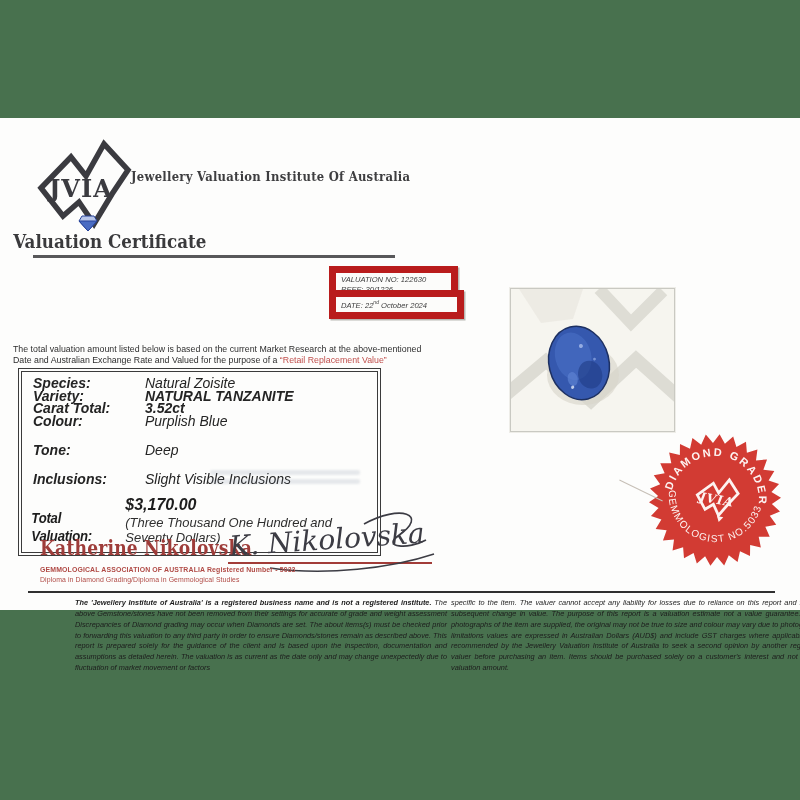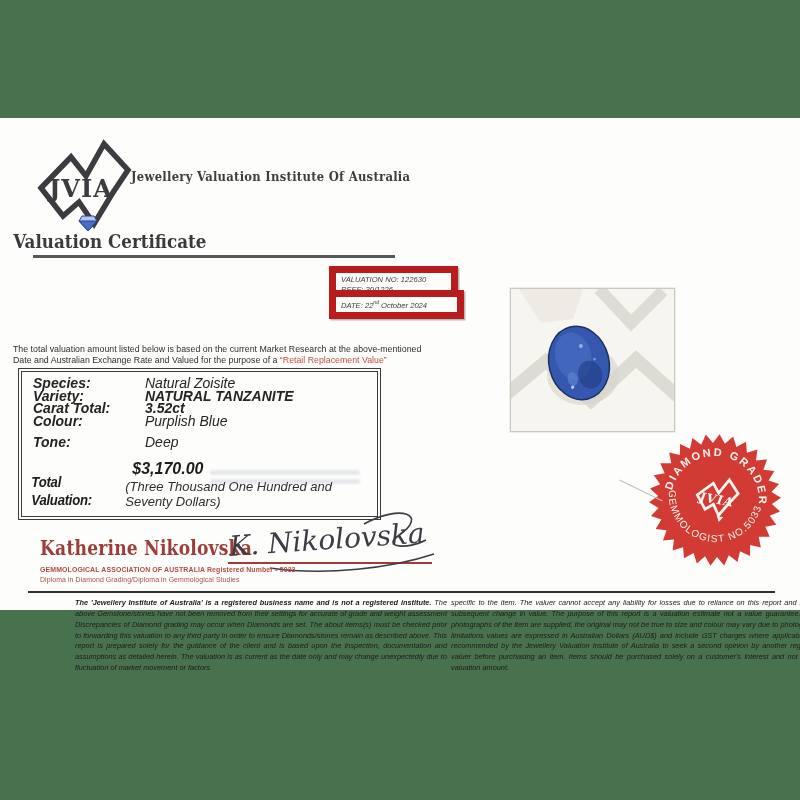--- a/index.html
+++ b/index.html
@@ -26,27 +26,27 @@
   #salutation{left:0;top:203px;width:436px;text-align:center;font-weight:bold;font-style:italic;
               font-size:13.5px;color:#242424;letter-spacing:.1px;}
   #intro{left:13px;top:226px;width:424px;font-size:8.8px;color:#2e2e2e;line-height:1.3;}
   .red-text{color:#c0504d;}
 
   
   #item-table{left:18px;top:250px;width:355px;border:4px double #3b3b3b;background:#fdfdfc;
               padding:5px 0 7px 0;}
   .t-row{display:flex;line-height:12.7px;font-size:14px;font-style:italic;color:#242424;}
   .t-row .lbl{width:112px;padding-left:11px;font-weight:bold;}
-  .t-row.gap{margin-top:8px;}
+  .t-row.gap{margin-top:16px;}
   .t-row.bold-value .val{font-weight:bold;}
   #total-row{display:flex;margin-top:12px;align-items:flex-end;}
   #total-label{width:112px;padding-left:11px;font-family:"Liberation Sans",sans-serif;
                font-weight:bold;font-style:italic;font-size:15.5px;color:#1d1d1d;
                letter-spacing:-.3px;transform:scaleX(.85);transform-origin:left;}
-  #total-amount{font-weight:bold;font-style:italic;font-size:16px;color:#1d1d1d;line-height:1;margin-left:7px;}
+  #total-amount{font-weight:bold;font-style:italic;font-size:16px;color:#1d1d1d;line-height:1;}
   #total-words{font-style:italic;font-size:13px;color:#2e2e2e;margin-top:2px;}
   #ghost-text{left:210px;top:352px;width:150px;height:16px;opacity:.18;filter:blur(1.2px);}
   #ghost-text div{height:5px;background:#7d8ba0;margin-bottom:4px;border-radius:2px;}
 
   
   #gem-photo{left:510px;top:170px;width:163px;height:142px;background:#f6f5ef;
              border:1px solid #c9c9c2;box-shadow:0 0 0 1px #eeede8;overflow:hidden;}
 
   
   #seal{left:648px;top:315px;width:134px;height:134px;transform:rotate(10deg);}
@@ -116,20 +116,24 @@
           <span class="lbl">Carat Total:</span>
           <span class="val">3.52ct</span>
         </div>
       <div class="t-row">
           <span class="lbl">Colour:</span>
           <span class="val">Purplish Blue</span>
         </div>
       <div class="t-row gap">
           <span class="lbl">Tone:</span>
           <span class="val">Deep</span>
+        </div>
+      <div class="t-row gap">
+          <span class="lbl">Inclusions:</span>
+          <span class="val">Slight Visible Inclusions</span>
         </div>
       <div id="total-row">
         <span id="total-label">Total Valuation:</span>
         <span>
           <div id="total-amount">$3,170.00</div>
           <div id="total-words">(Three Thousand One Hundred and Seventy Dollars)</div>
         </span>
       </div>
     </div>
     <div class="abs" id="ghost-text">

